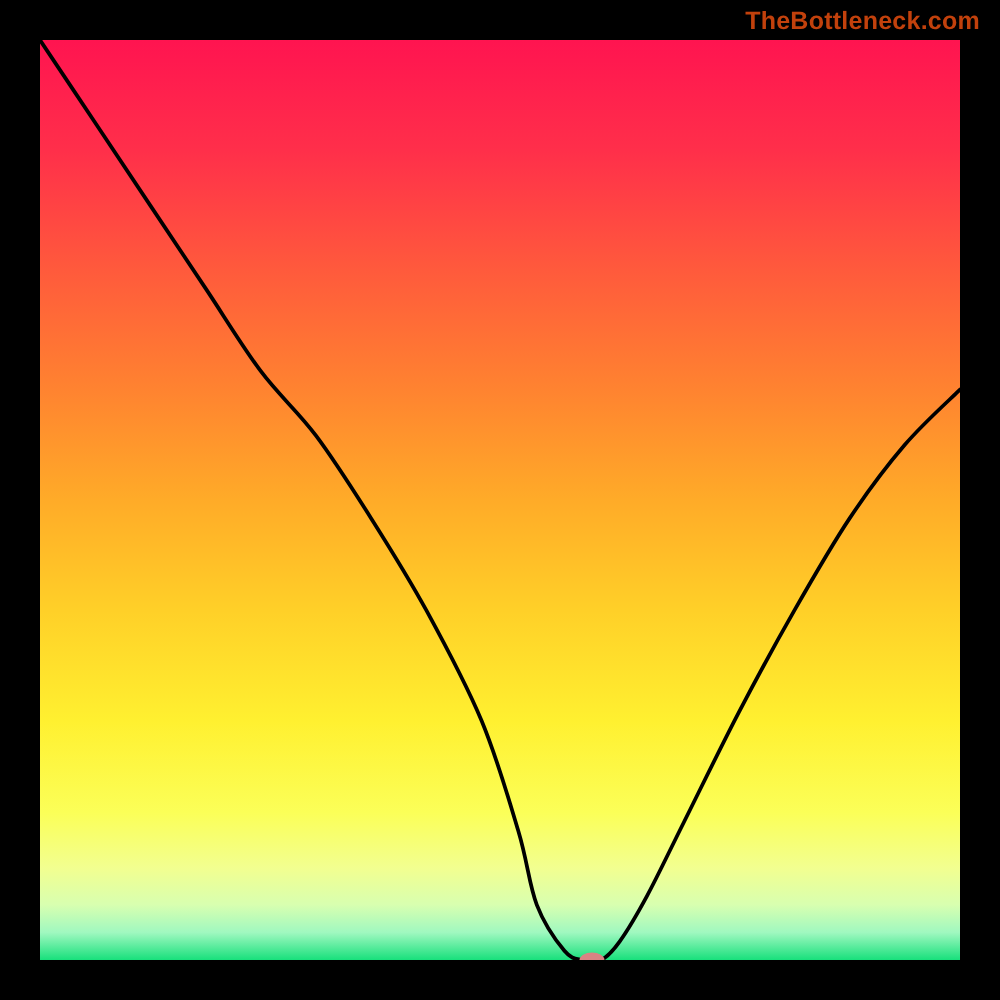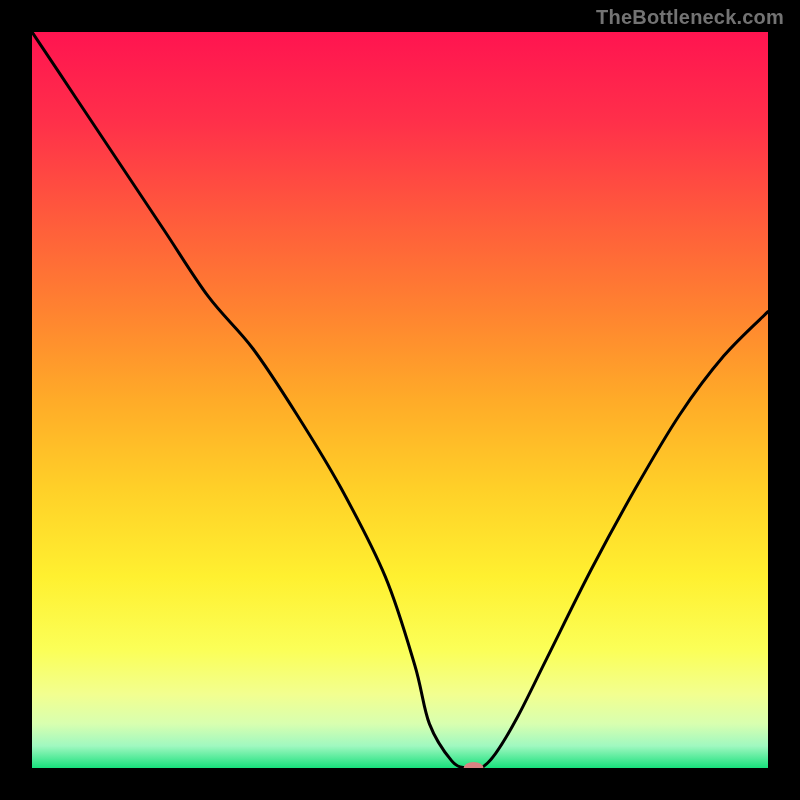--- a/index.html
+++ b/index.html
@@ -24,21 +24,21 @@
     left: 32px;
     top: 32px;
     width: 736px;
     height: 736px;
     overflow: hidden;
   }
   .watermark {
     position: absolute;
     top: 6px;
     right: 16px;
-    color: #737373;
+    color: #c2410c;
     font-size: 20px;
     font-weight: 600;
     letter-spacing: 0.2px;
     user-select: none;
   }
   svg { display: block; }
 </style>
 </head>
 <body>
 

